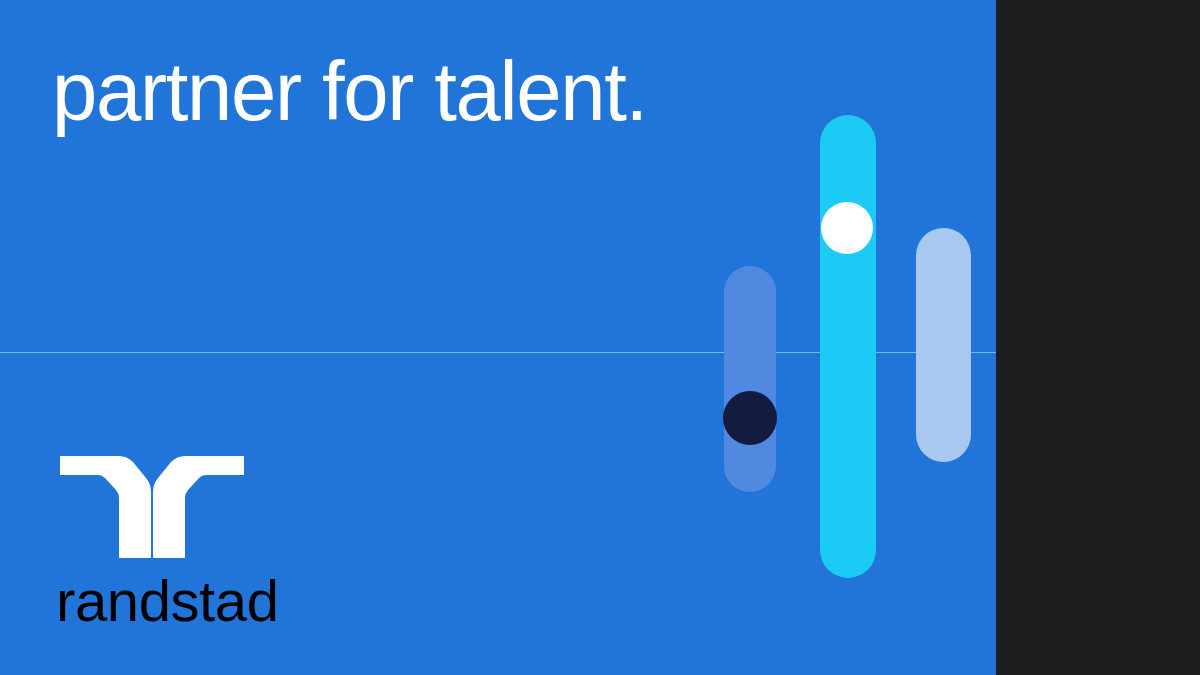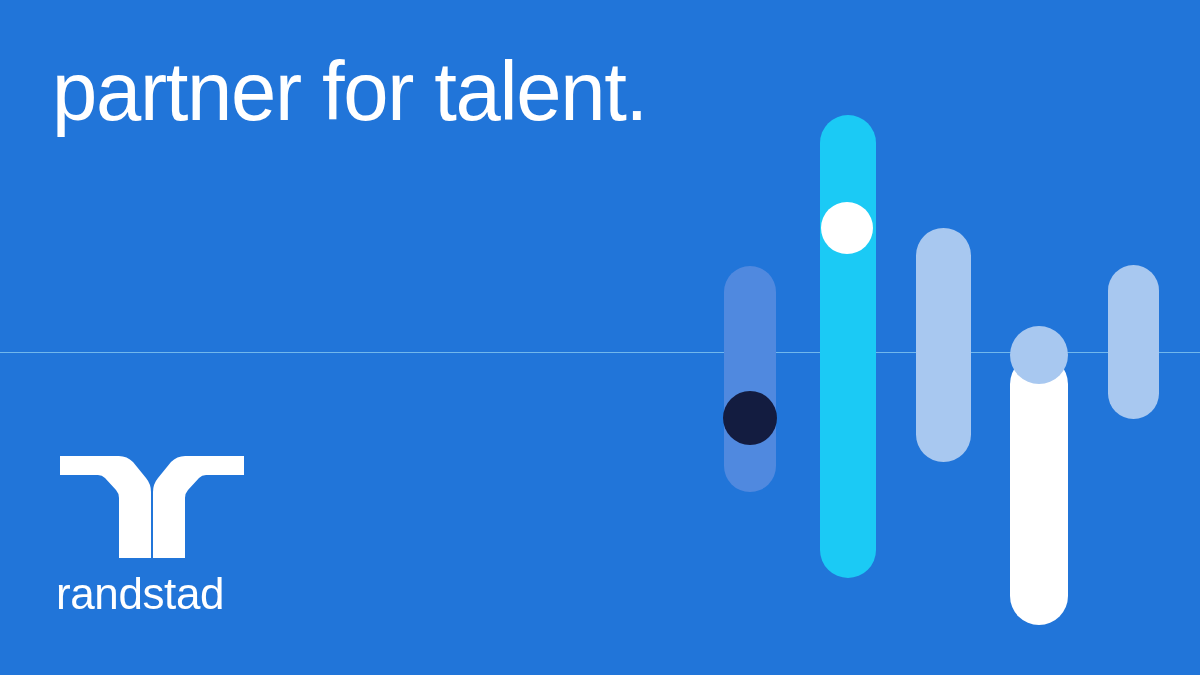--- a/index.html
+++ b/index.html
@@ -2,21 +2,21 @@
 <html><head>
 <meta charset="utf-8">
 <style>
   html, body {
     margin: 0;
     padding: 0;
     background: #1e1e1e;
   }
   #stage {
     position: relative;
-    width: 1200px;
+    width: 996px;
     height: 675px;
     overflow: hidden;
     font-family: "Liberation Sans", sans-serif;
     background: #2175D9;
   }
 
   
   .bg-plate {
     position: absolute;
     inset: 0;
@@ -62,23 +62,23 @@
     position: absolute;
     left: 0;
     top: 0;
     width: 192px;
     height: 110px;
   }
   .logo-word {
     position: absolute;
     left: 0px;
     top: 120px;
-    color: #ffffff;
+    color: #000000;
     font-family: "Liberation Sans", sans-serif;
-    font-size: 44px;
+    font-size: 58px;
     font-weight: 300;
     letter-spacing: -0.4px;
     line-height: 1;
     white-space: nowrap;
   }
 
   
   .bars {
     position: absolute;
     left: 0;

